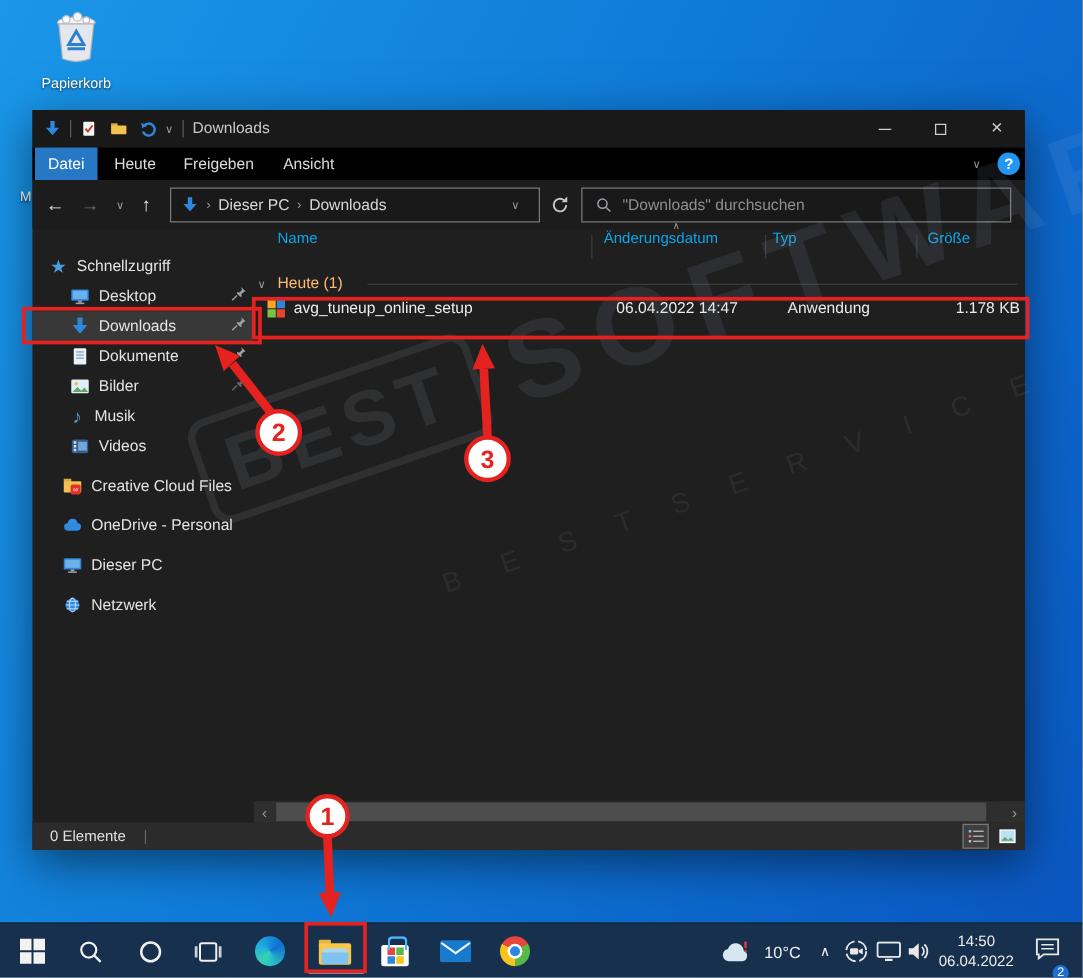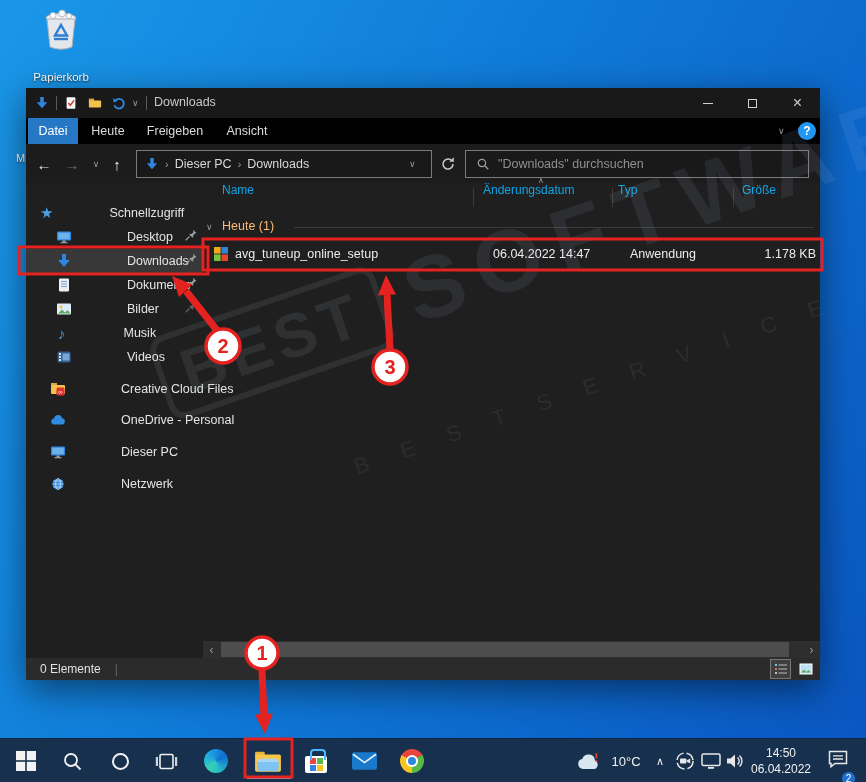--- a/index.html
+++ b/index.html
@@ -4,21 +4,21 @@
 <style>
   * { margin:0; padding:0; box-sizing:border-box; }
   body { font-family:"Liberation Sans", sans-serif; }
   .stage { position:relative; width:866px; height:782px; overflow:hidden;
            background:linear-gradient(118deg,#1a97e8 0%,#0f7ad8 45%,#0a55c0 100%);
            font-family:"Liberation Sans", sans-serif; }
   .abs { position:absolute; }
 
   
   .recycle { position:absolute; left:28px; top:6px; width:66px; text-align:center; z-index:1; }
-  .recycle-label { color:#fff; font-size:11.5px; text-shadow:0 1px 2px rgba(0,0,0,.7); margin-top:13px; }
+  .recycle-label { color:#fff; font-size:11.5px; text-shadow:0 1px 2px rgba(0,0,0,.7); margin-top:2px; }
   .m-frag { position:absolute; left:16px; top:152px; color:#fff; font-size:11px; text-shadow:0 1px 2px rgba(0,0,0,.6); z-index:5;}
 
   
   .win { position:absolute; left:26px; top:88px; width:794px; height:592px; background:#1f1f1f;
          box-shadow:0 10px 34px rgba(0,0,0,.5); z-index:10; color:#cfcfcf; font-size:12.5px; }
   .titlebar { position:absolute; left:0; top:0; width:794px; height:30px; background:#191919; }
   .qat-sep { position:absolute; top:8px; width:1px; height:14px; background:#5a5a5a; }
   .title-text { position:absolute; left:128px; top:7px; color:#c8c8c8; font-size:12.5px; }
   .ctl { position:absolute; top:0; width:45px; height:30px; display:flex; align-items:center; justify-content:center; color:#cfcfcf; }
   .ctl-min-glyph { width:10px; height:1px; background:#cfcfcf; }
@@ -39,29 +39,29 @@
              display:flex; align-items:center; color:#d8d8d8; }
   .crumb-sep { color:#9a9a9a; font-size:11px; padding:0 6px; }
   .searchbox { position:absolute; left:439px; top:6px; width:344px; height:28px; background:#191919; border:1px solid #7a7a7a;
                display:flex; align-items:center; }
   .searchbox input { background:transparent; border:none; outline:none; color:#cfcfcf; font-size:12.5px; width:280px;
                      font-family:"Liberation Sans", sans-serif; }
   .searchbox input::placeholder { color:#8f8f8f; }
 
   
   .side-row { position:absolute; left:0; height:22px; display:flex; align-items:center; color:#e4e4e4; font-size:12.5px; }
-  .side-row .lbl { white-space:nowrap;margin-left:48px; }
+  .side-row .lbl { white-space:nowrap; }
   .side-sel { position:absolute; left:0px; top:161px; width:176px; height:24px; background:#383838; }
   .pin { position:absolute; left:158px; }
 
   
   .col-head { position:absolute; top:95px; color:#0ea5e9; font-size:12px; }
   .col-div { position:absolute; top:100px; width:1px; height:19px; background:#3c3c3c; }
   .grp-line { position:absolute; height:1px; background:#3a3a3a; }
-  .file-row { position:absolute; left:178px; top:151px; width:616px; height:30px; display:flex; align-items:center; color:#ececec; }
+  .file-row { position:absolute; left:178px; top:151px; width:616px; height:30px; display:flex; color:#ececec; }
 
   
   .hscroll { position:absolute; left:177px; top:553px; width:617px; height:17px; background:#2e2e2e; }
   .hthumb { position:absolute; left:18px; top:1px; width:568px; height:15px; background:#4d4d4d; }
   .harrow { position:absolute; top:0; width:17px; height:17px; color:#9a9a9a; font-size:12px; display:flex; align-items:center; justify-content:center; background:#2e2e2e;}
   .statusbar { position:absolute; left:0; top:570px; width:794px; height:22px; background:#2b2b2b; display:flex; align-items:center; color:#e0e0e0; font-size:12px; }
   .viewbtn { position:absolute; top:1px; width:21px; height:20px; display:flex; align-items:center; justify-content:center; }
   .viewbtn.sel { background:#3f3f3f; border:1px solid #777; }
 
   

